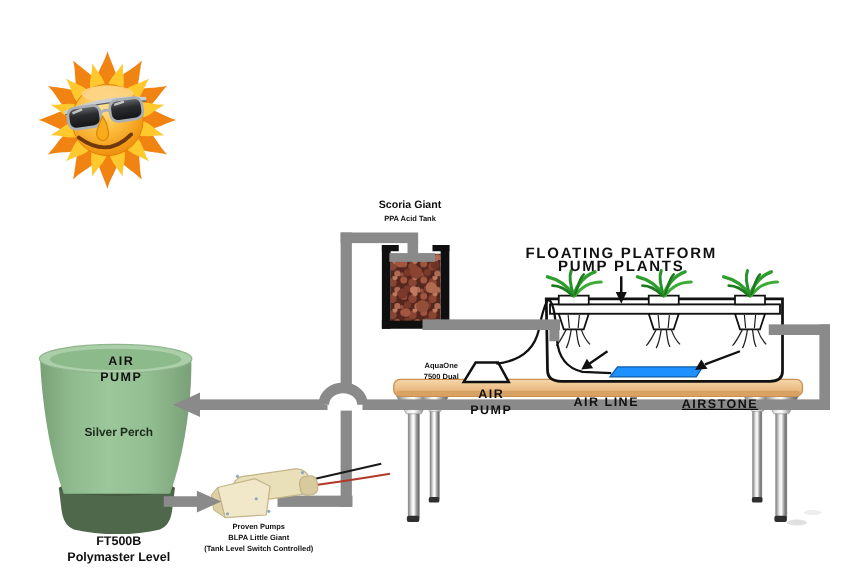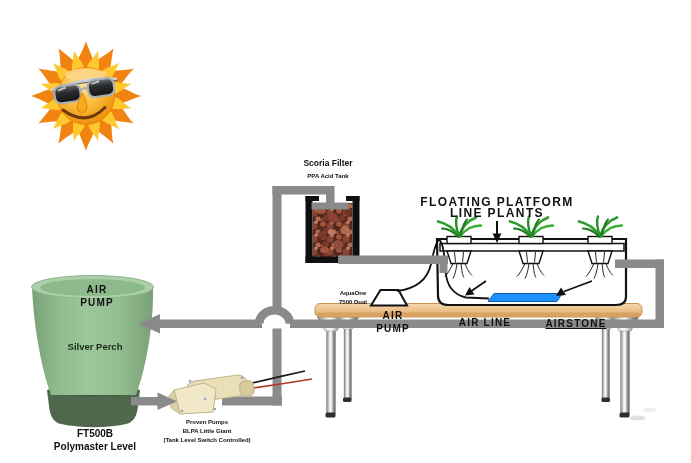--- a/index.html
+++ b/index.html
@@ -251,37 +251,37 @@
   <span>Polymaster Level</span>
 </div>
 
 <div class="lbl t60" style="left:207px;top:418px;">
   <span>Proven Pumps</span>
   <span>BLPA Little Giant</span>
   <span>(Tank Level Switch Controlled)</span>
 </div>
 
 <div class="lbl t85" style="left:328px;top:158px;">
-  <span>Scoria Filter</span>
+  <span>Scoria Giant</span>
   <span class="subttl">PPA Acid Tank</span>
 </div>
 
 <div class="lbl t60" style="left:353px;top:289px;">
   <span>AquaOne</span>
   <span>7500 Dual</span>
 </div>
 
 <div class="lbl caps10" style="left:393px;top:262px;">
   <span>AIR</span>
   <span>PUMP</span>
 </div>
 
 <div class="lbl caps10w" style="left:497px;top:197px;">
   <span>FLOATING PLATFORM</span>
-  <span>LINE PLANTS</span>
+  <span>PUMP PLANTS</span>
 </div>
 
 <div class="lbl caps10" style="left:485px;top:269px;">
   <span>AIR LINE</span>
 </div>
 
 <div class="lbl caps10" style="left:576px;top:270px;text-decoration:underline;">
   <span>AIRSTONE</span>
 </div>
 

